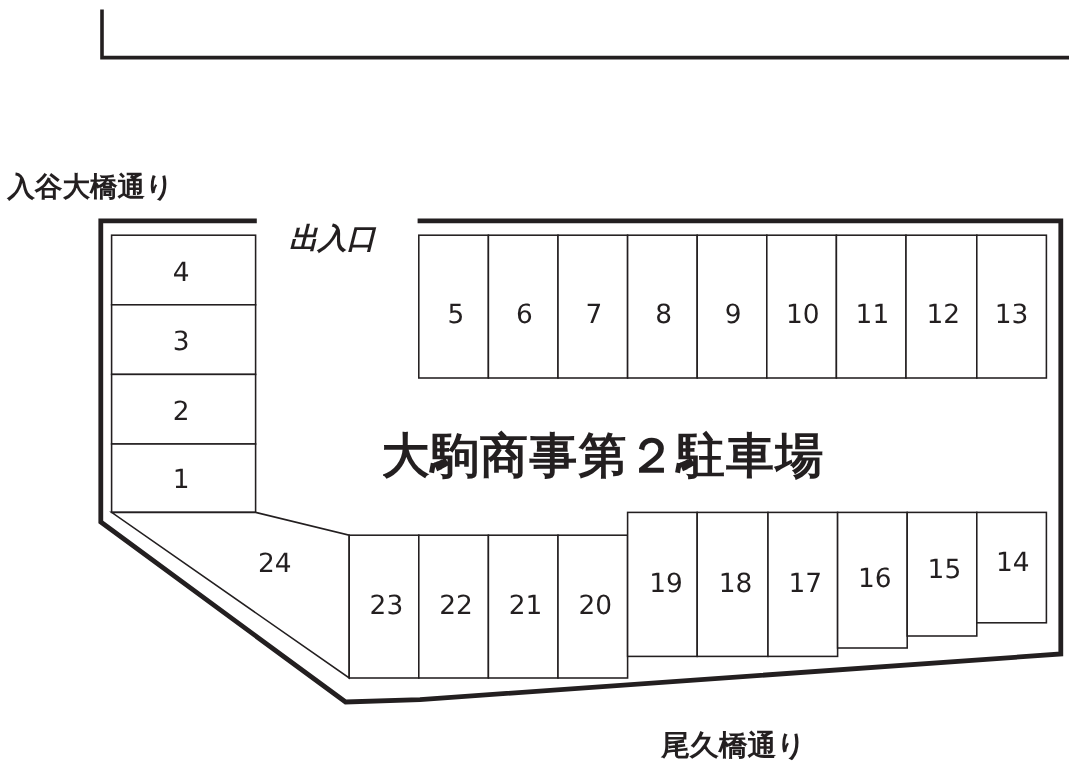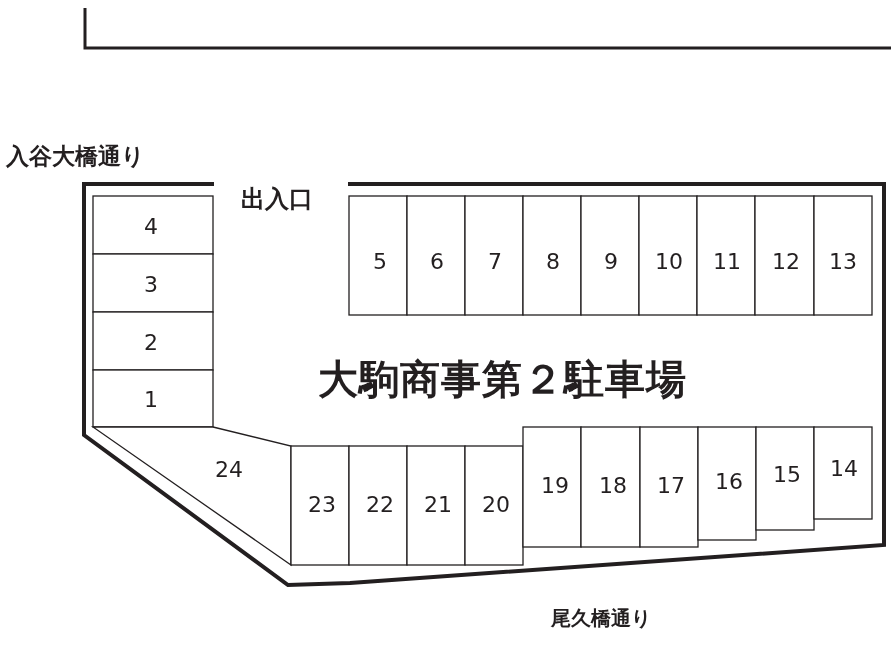--- a/index.html
+++ b/index.html
@@ -1,22 +1,22 @@
 <!DOCTYPE html>
 <html><head>
 <meta charset="utf-8">
 <style>
   html, body { margin: 0; padding: 0; background: #ffffff; }
   body { width: 891px; height: 649px; position: relative; overflow: hidden; font-family: "DejaVu Sans", sans-serif; }
   svg { position: absolute; left: 0; top: 0; }
   .stall-num { font-family: "DejaVu Sans", sans-serif; font-size: 22px; fill: #231f20; }
   .label-bold { position: absolute; font-family: "DejaVu Sans", sans-serif; font-weight: bold; color: #231f20; white-space: nowrap; }
   #title { left: 318px; top: 352px; font-size: 40px; letter-spacing: 1px; }
-  #entrance { left: 241px; top: 183px; font-size: 24px; }
-  #street-bottom { left: 551px; top: 605px; font-size: 20px; }
+  #entrance { left: 241px; top: 183px; font-size: 24px; font-style: italic; }
+  #street-bottom { left: 551px; top: 605px; font-size: 24px; }
   #street-left { left: 6px; top: 143px; font-size: 23px; width: 26px; line-height: 27px; word-break: break-all; text-align: center; }
 </style>
 </head>
 <body>
 
 <svg width="891" height="649" viewBox="0 0 891 649">
 
   <polyline points="85,8 85,48 891,48" fill="none" stroke="#231f20" stroke-width="3"></polyline>
 
   <polyline points="214,184 84,184 84,435 288,585 350,583 884,545 884,184 348,184" fill="none" stroke="#231f20" stroke-width="4" stroke-linejoin="miter"></polyline>

